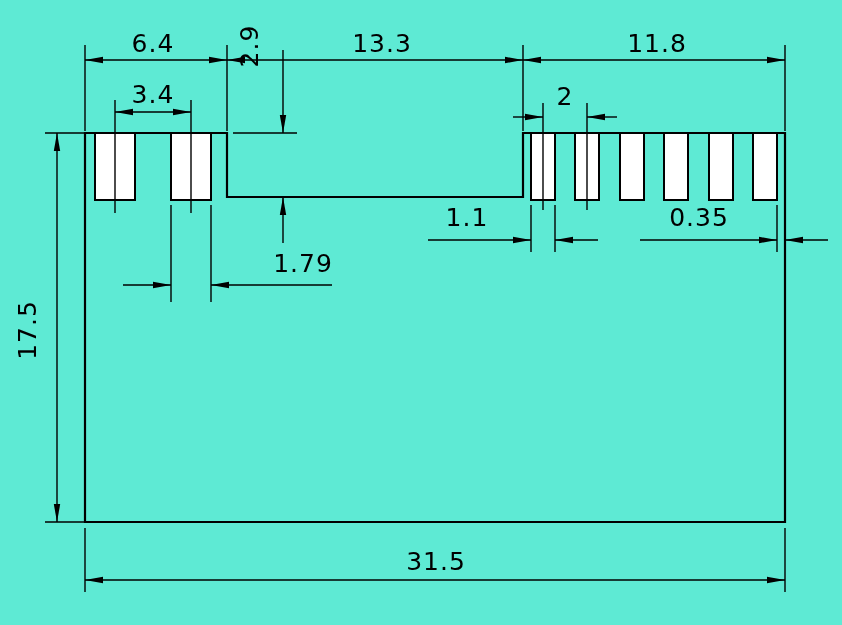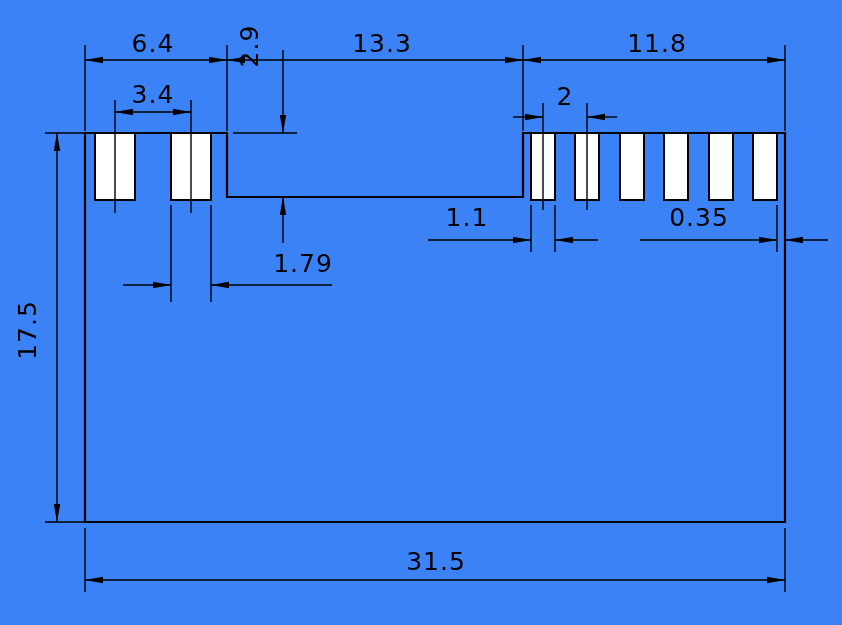--- a/index.html
+++ b/index.html
@@ -4,21 +4,21 @@
 <style>
   html, body {
     margin: 0;
     padding: 0;
     background: #ffffff;
   }
   .canvas {
     position: relative;
     width: 842px;
     height: 625px;
-    background: #3b82f6;
+    background: #5eead4;
     overflow: hidden;
   }
   svg {
     display: block;
   }
   .outline {
     fill: none;
     stroke: #000000;
     stroke-width: 2.2;
     stroke-linejoin: miter;

